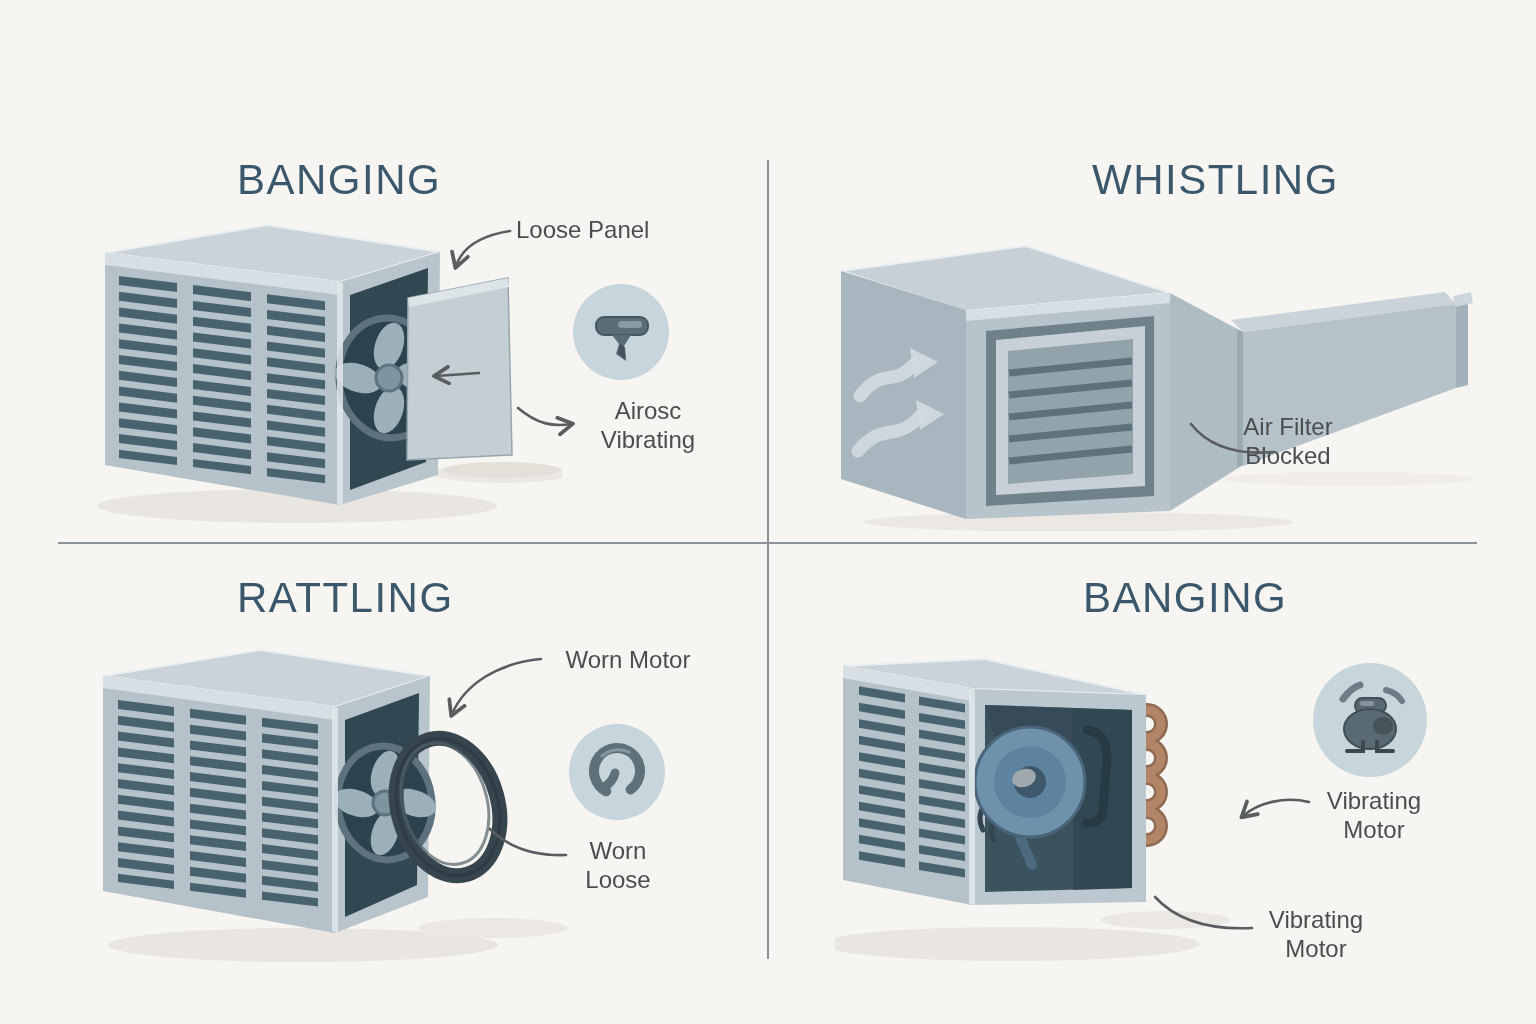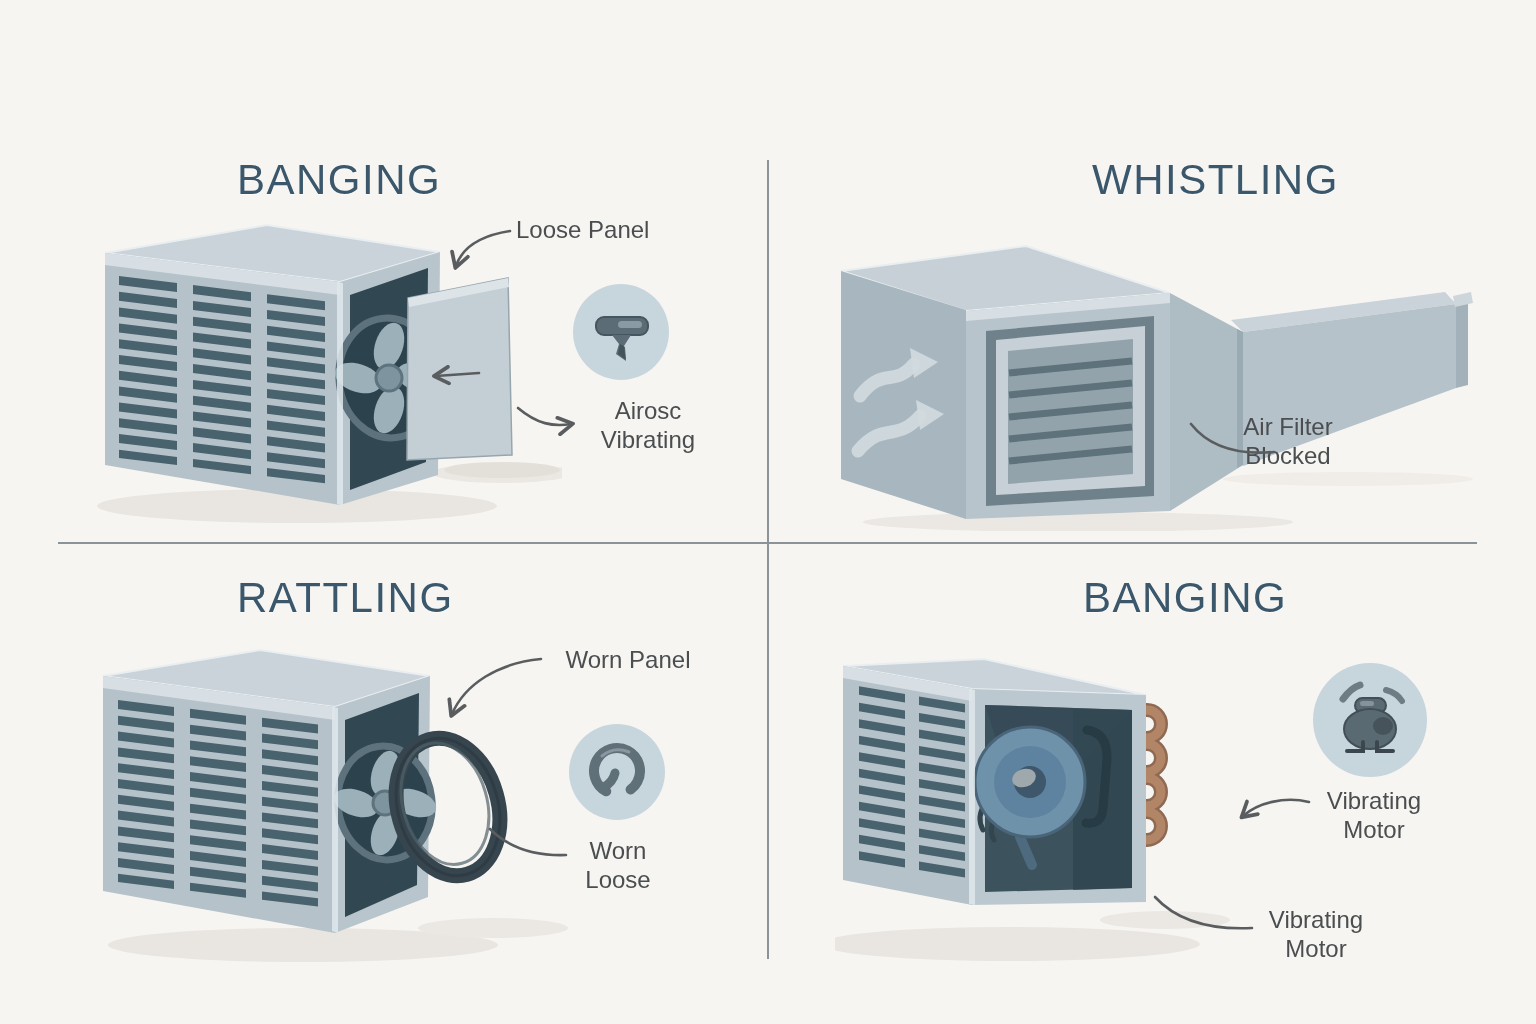--- a/index.html
+++ b/index.html
@@ -175,21 +175,21 @@
       <circle cx="297" cy="158" r="12" fill="#7e95a0" stroke="#5d737e" stroke-width="3"></circle>
       <polygon points="244,62 250,63 250,288 244,286" fill="#dfe7eb" opacity="0.85"></polygon>
 
       <g transform="rotate(-16 360 162)">
         <ellipse cx="360" cy="162" rx="50" ry="70" fill="none" stroke="#36454e" stroke-width="15"></ellipse>
         <ellipse cx="360" cy="162" rx="50" ry="70" fill="none" stroke="#27343b" stroke-width="3" opacity="0.5"></ellipse>
         <ellipse cx="358" cy="158" rx="42" ry="62" fill="none" stroke="#51626b" stroke-width="3" opacity="0.7"></ellipse>
       </g>
     </svg>
 
-    <div class="label center" style="left:628px;top:645px">Worn Panel</div>
+    <div class="label center" style="left:628px;top:645px">Worn Motor</div>
 
     <div class="icon-circle" style="left:569px;top:724px;width:96px;height:96px">
       <svg viewBox="0 0 96 96">
         <circle cx="48" cy="47" r="23" fill="none" stroke="#5f7078" stroke-width="10" stroke-dasharray="118 26.5" stroke-linecap="round" transform="rotate(118 48 47)"></circle>
         <path d="M 35,63 Q 44,58 46,49" fill="none" stroke="#5f7078" stroke-width="9" stroke-linecap="round"></path>
         <path d="M 33,32 Q 45,22 60,28" fill="none" stroke="#8e9ca4" stroke-width="3" stroke-linecap="round" opacity="0.9"></path>
       </svg>
     </div>
 
     <div class="label center" style="left:618px;top:836px">

